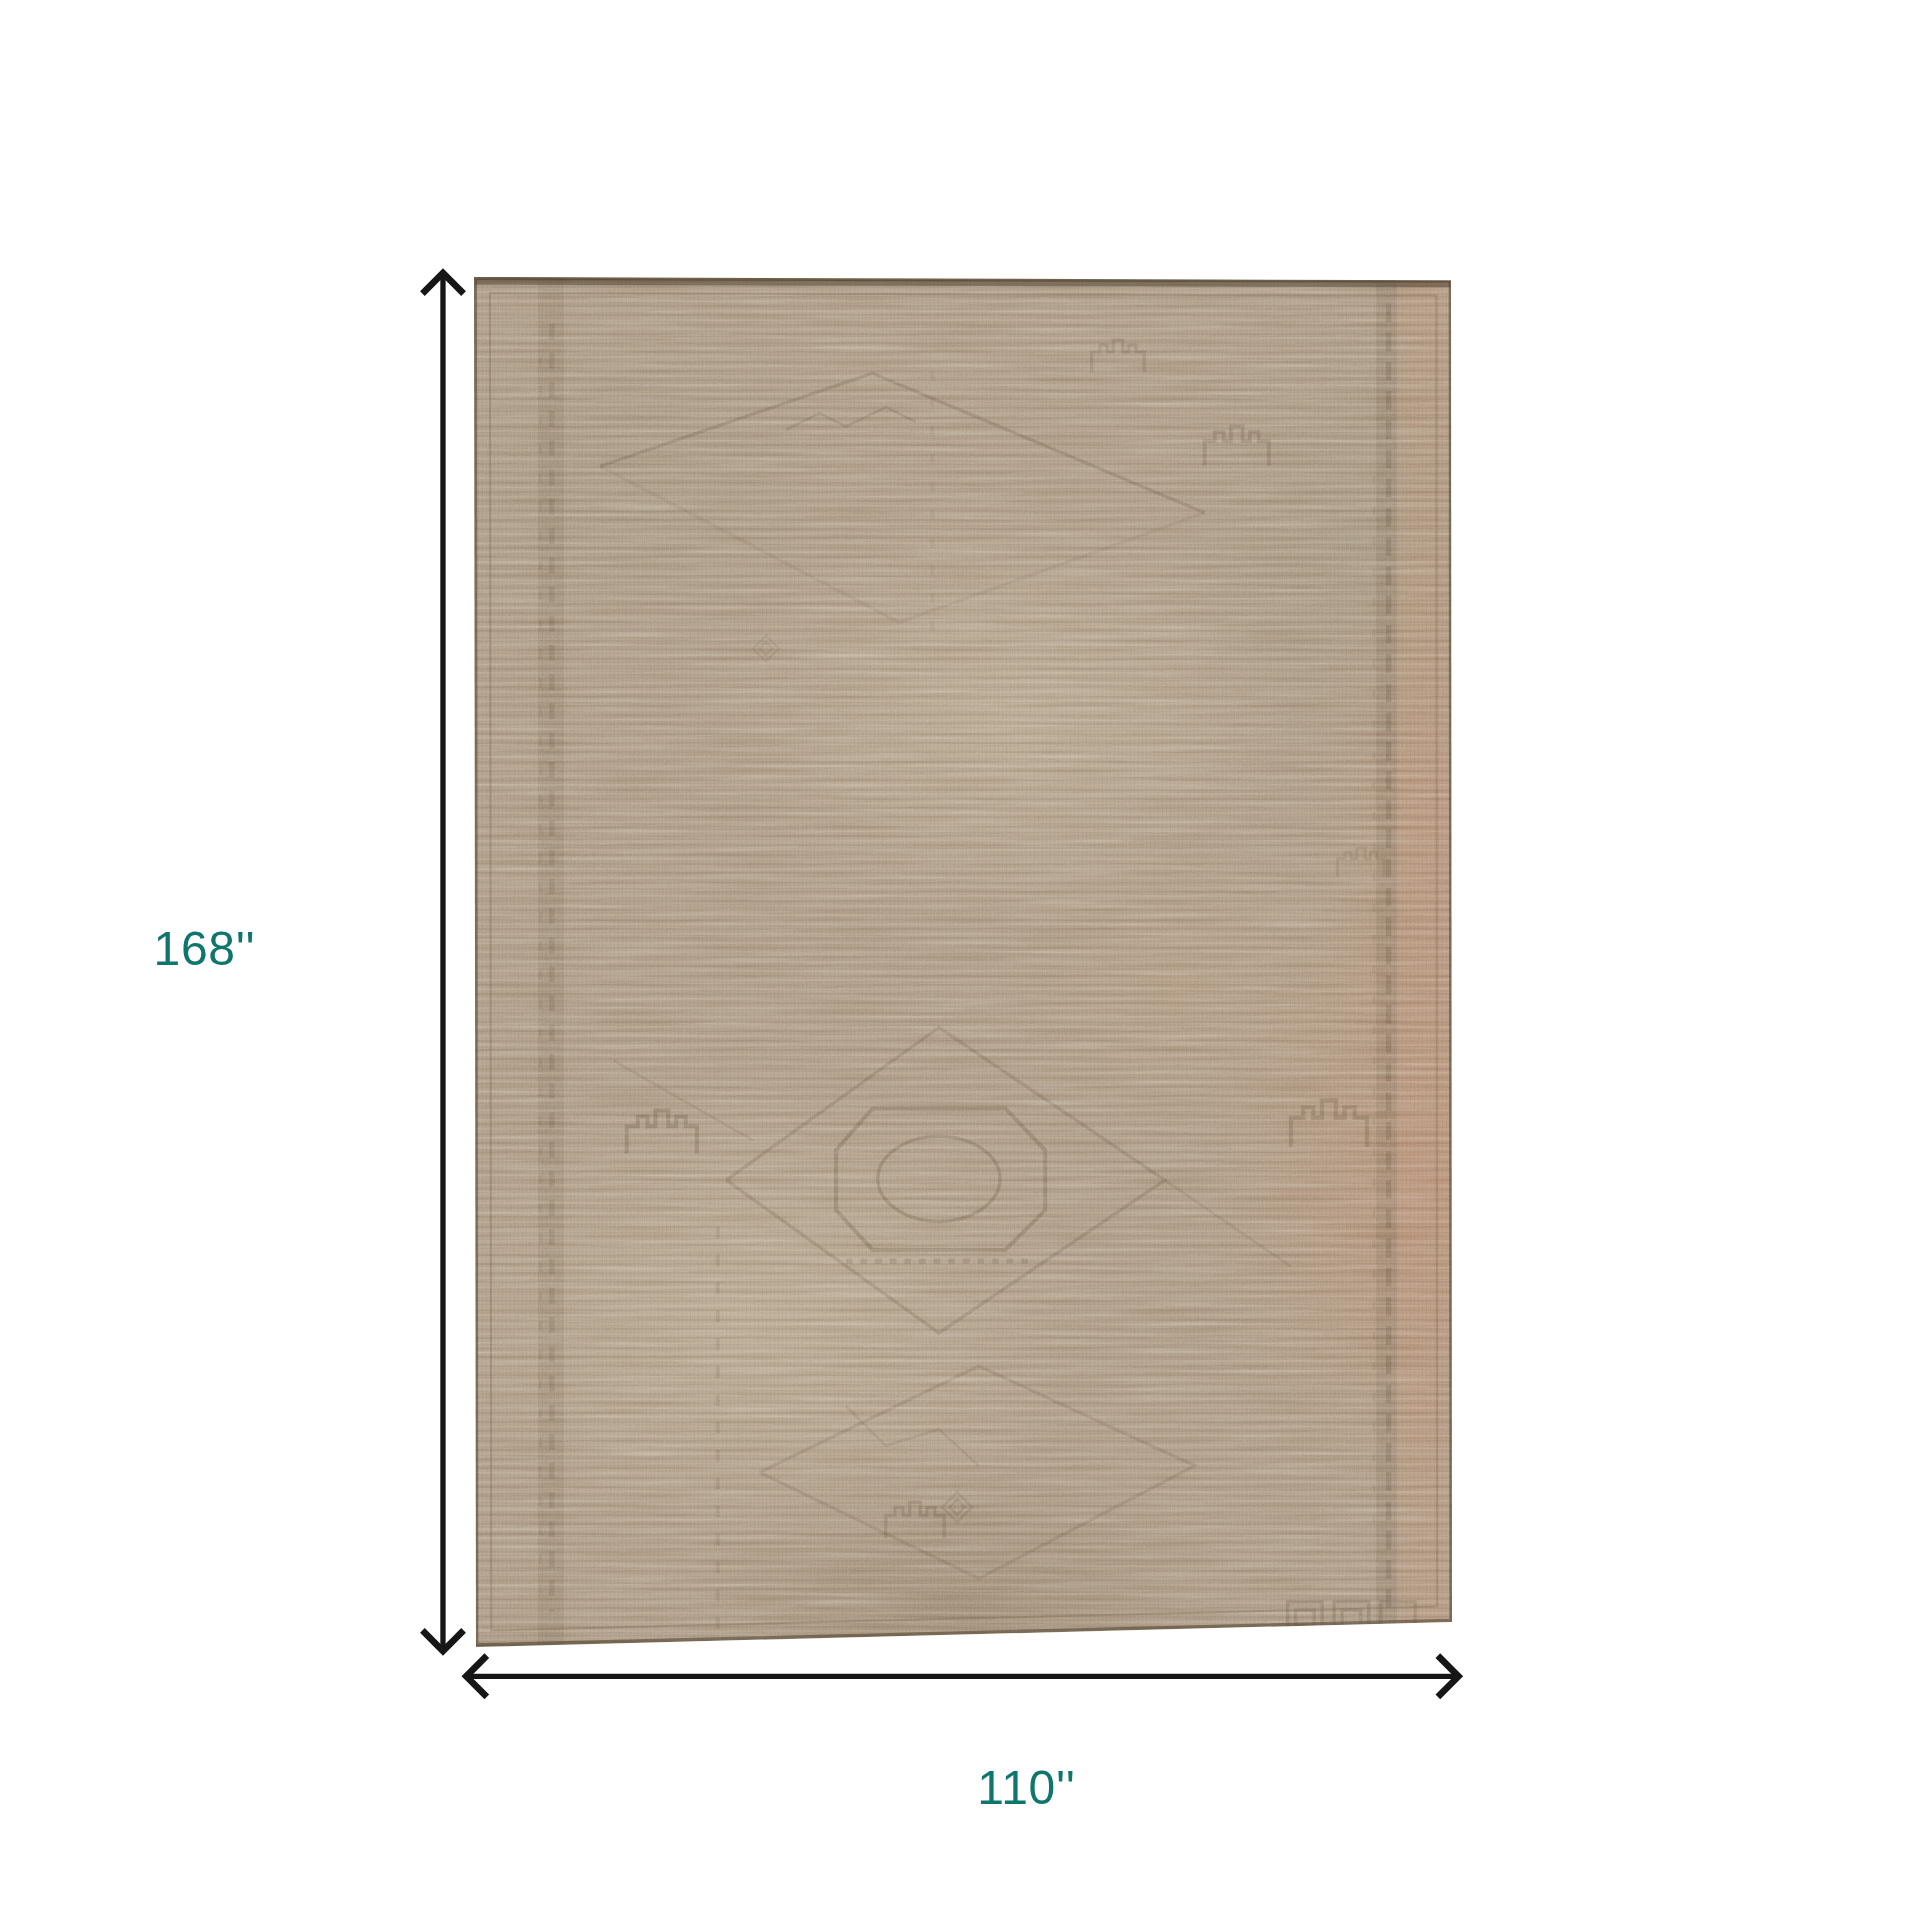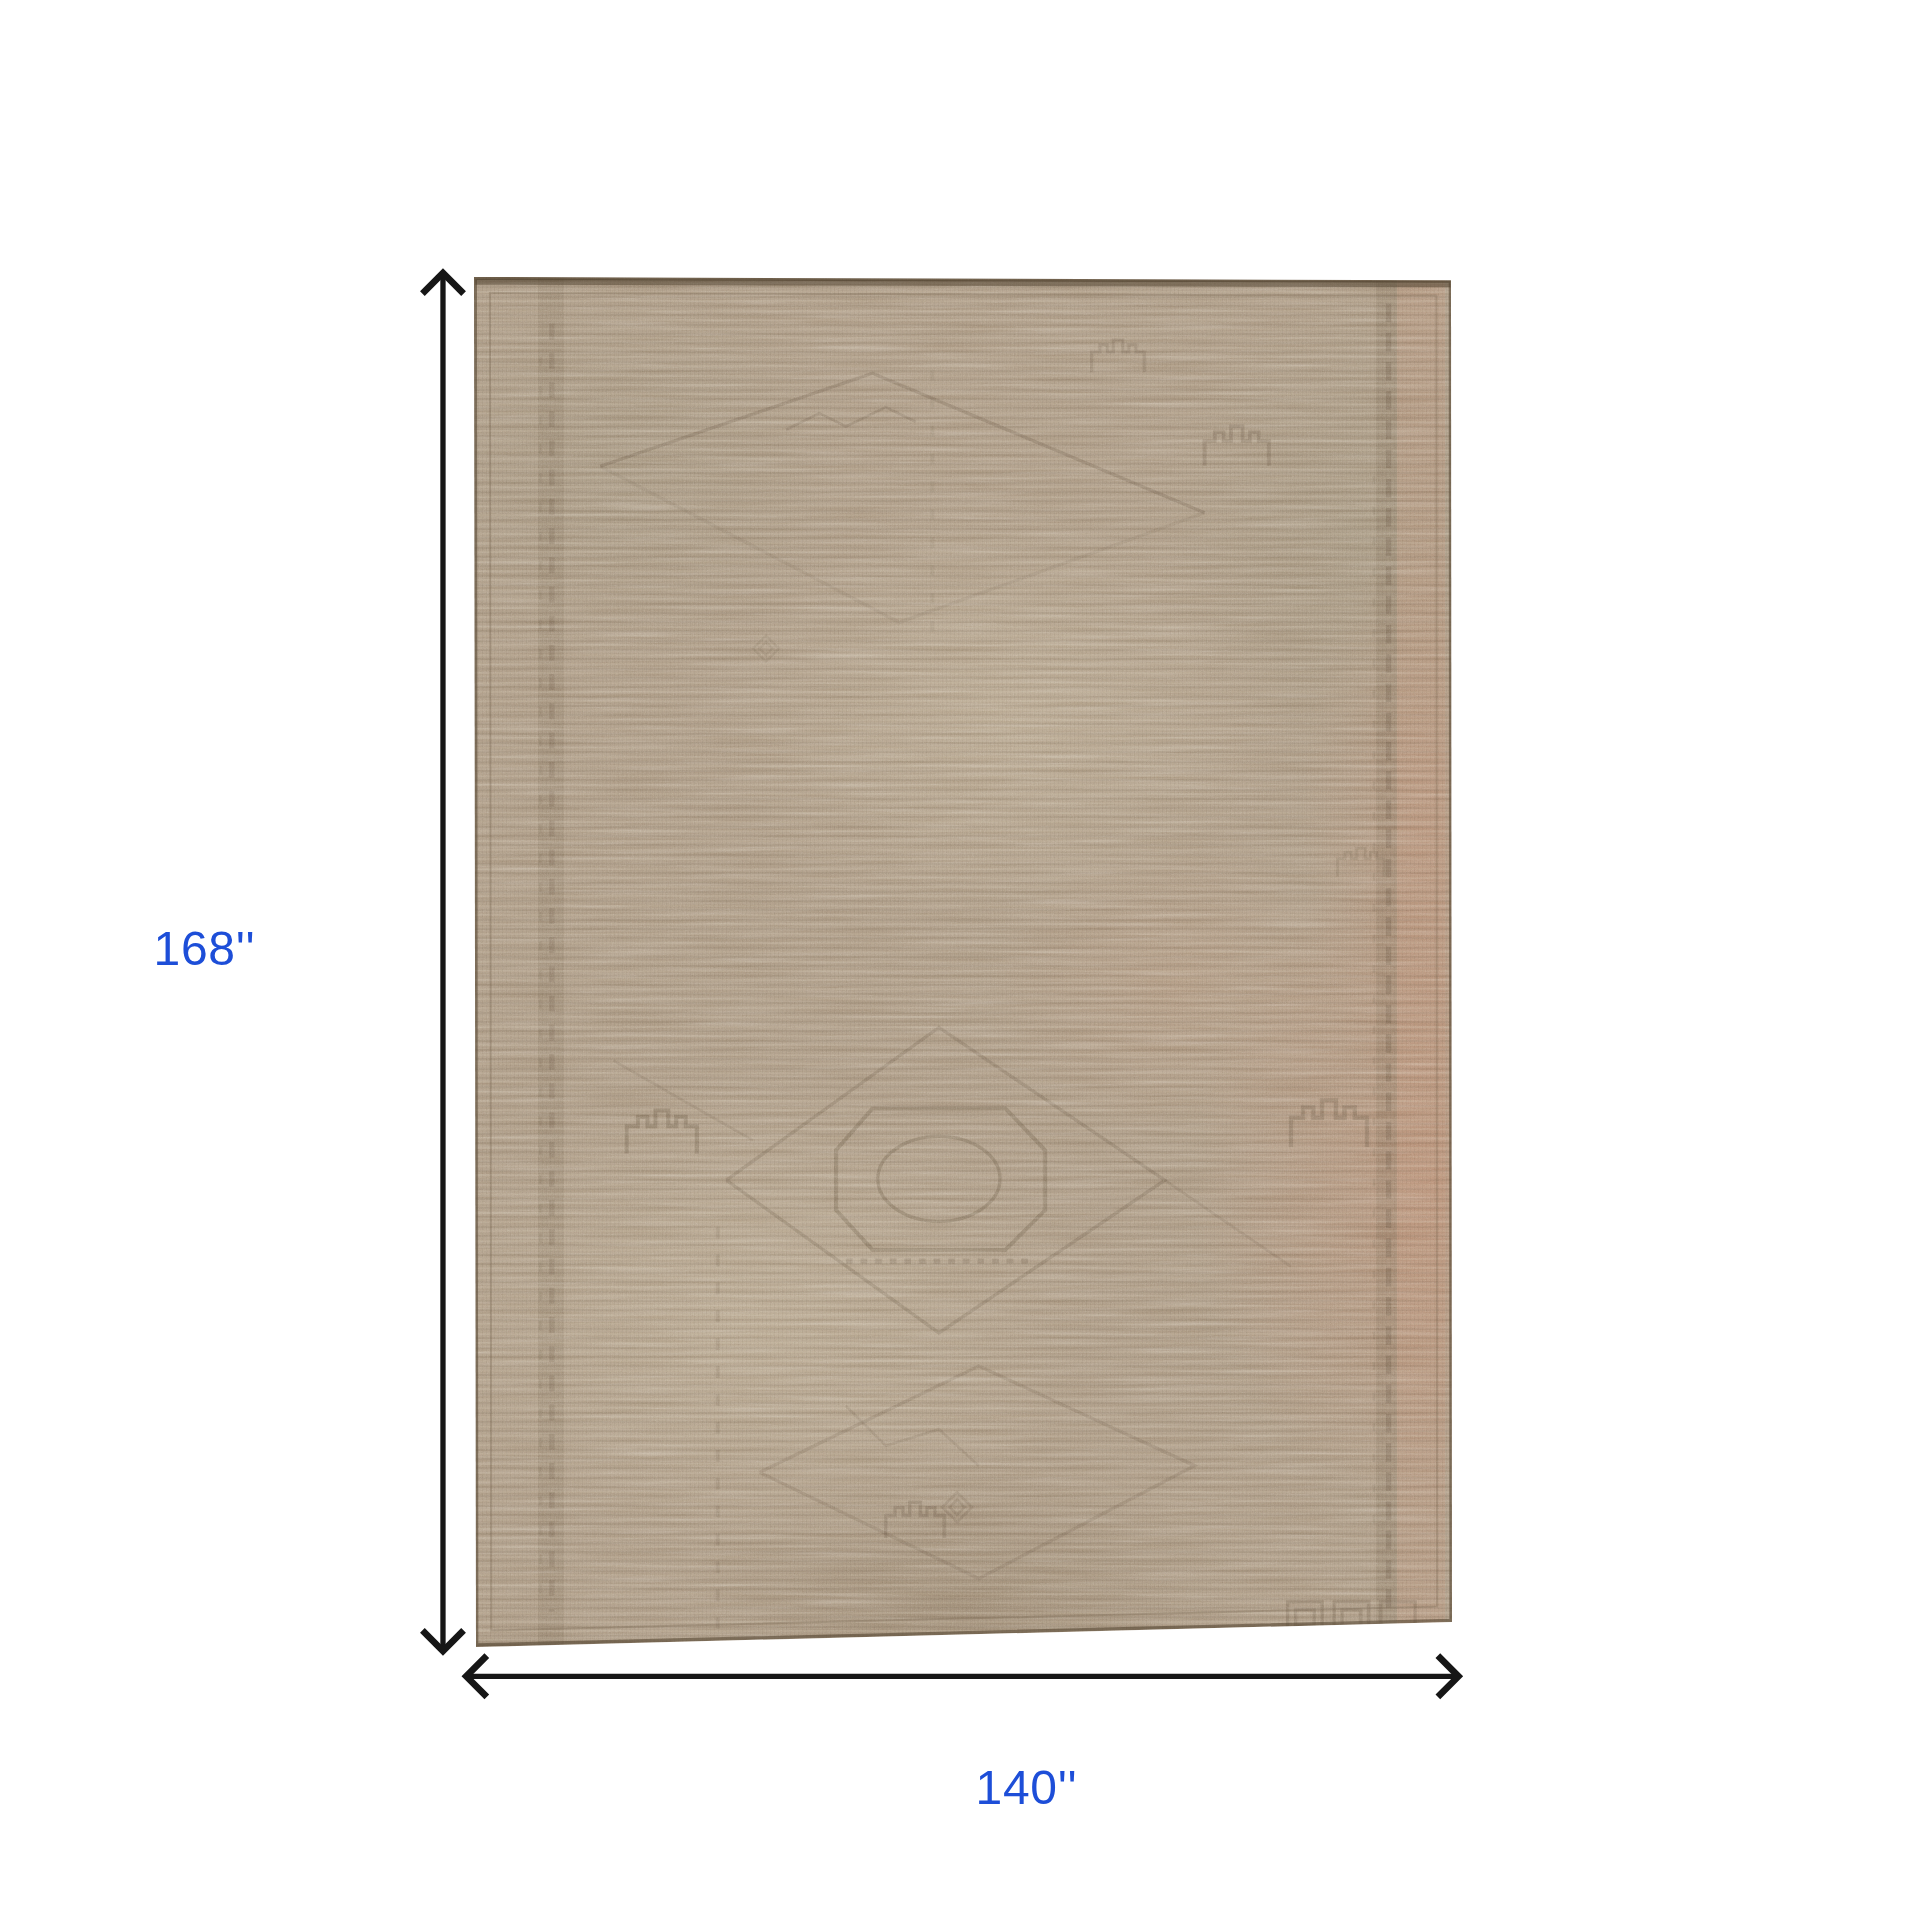--- a/index.html
+++ b/index.html
@@ -68,21 +68,21 @@
 
   
   .dim-label {
     position: absolute;
     width: 199px;
     text-align: center;
     font-size: 48px;
     line-height: 48px;
     font-weight: 400;
     letter-spacing: 0.7px;
-    color: #1d4ed8;
+    color: #0f766e;
     white-space: nowrap;
   }
   .dim-label.height { left: 105px;  top: 925px; }
   .dim-label.width  { left: 927px; top: 1764px; }
 </style>
 </head>
 <body>
 
 <div class="canvas">
 
@@ -175,16 +175,16 @@
     </g>
     <g>
       <line class="shaft" x1="706" y1="2524" x2="2194" y2="2524"></line>
       <polyline class="chevron" points="733,2493 702,2524 733,2555"></polyline>
       <polyline class="chevron" points="2165,2493 2196,2524 2165,2555"></polyline>
     </g>
   </svg>
 
   <div class="dim-label height">168''</div>
 
-  <div class="dim-label width">140''</div>
+  <div class="dim-label width">110''</div>
 
 </div>
 
 
 </body></html>

